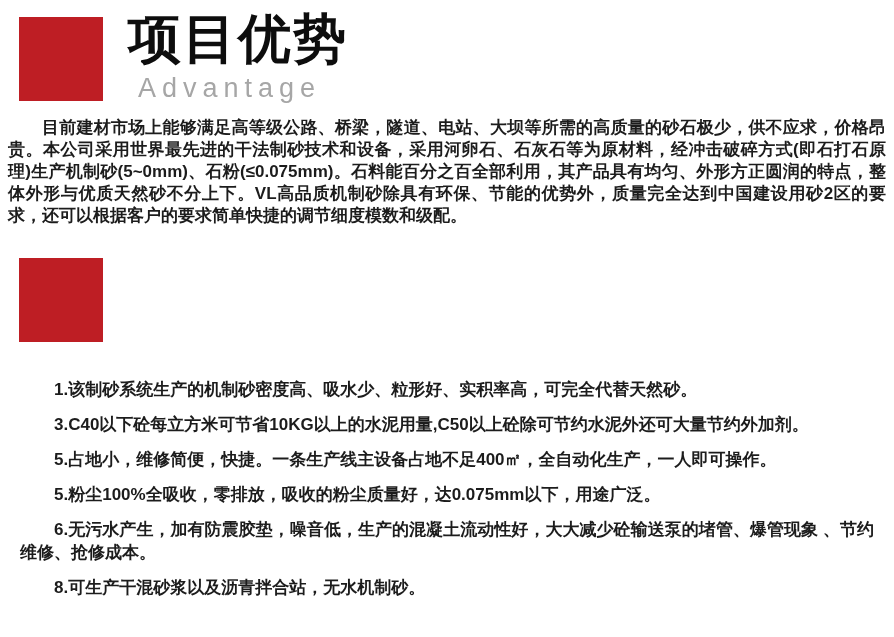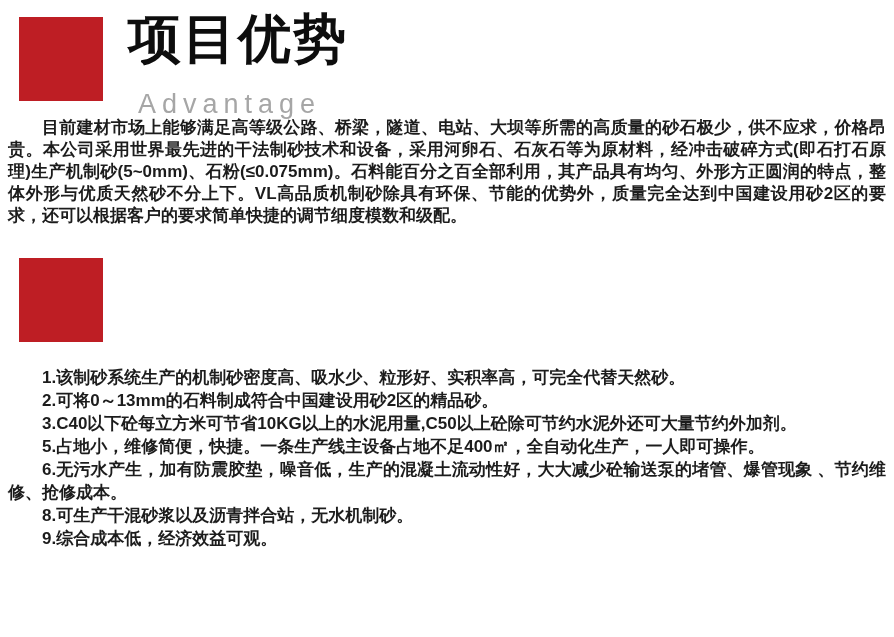--- a/index.html
+++ b/index.html
@@ -40,21 +40,20 @@
   .t1 { top: 10px; }
   .t2 { top: 252px; }
 
   .title-en {
     position: absolute;
     left: 138px;
     font-weight: normal;
     color: var(--subtitle, #a6a6a6);
     white-space: nowrap;
     line-height: 1;
-    margin-top: 16px;
   }
   .e1 { top: 75px; font-size: 27px; letter-spacing: 6px; }
   .e2 { top: 313px; font-size: 26px; letter-spacing: 2px; }
 
   
   .intro {
     position: absolute;
     left: 8px;
     width: 878px;
     top: 117px;
@@ -72,21 +71,21 @@
     position: absolute;
     left: 8px;
     width: 878px;
     top: 366px;
     font-size: 17px;
     line-height: 23px;
     font-weight: bold;
     color: var(--body, #1c1c1c);
   }
   .features p {
-    margin: 0;
+    margin: 12px;
     text-indent: 2em;
     text-align: justify;
   }
 
   
   .bottom-bar {
     position: absolute;
     left: 286px;
     top: 622px;
     width: 389px;
@@ -102,23 +101,23 @@
   <div class="red-square sq1"></div>
   <div class="title-cn t1">项目优势</div>
   <div class="title-en e1">Advantage</div>
 
   <p class="intro">目前建材市场上能够满足高等级公路、桥梁，隧道、电站、大坝等所需的高质量的砂石极少，供不应求，价格昂贵。本公司采用世界最先进的干法制砂技术和设备，采用河卵石、石灰石等为原材料，经冲击破碎方式(即石打石原理)生产机制砂(5~0mm)、石粉(≤0.075mm)。石料能百分之百全部利用，其产品具有均匀、外形方正圆润的特点，整体外形与优质天然砂不分上下。VL高品质机制砂除具有环保、节能的优势外，质量完全达到中国建设用砂2区的要求，还可以根据客户的要求简单快捷的调节细度模数和级配。</p>
 
   <div class="red-square sq2"></div>
 
   <div class="features">
     <p>1.该制砂系统生产的机制砂密度高、吸水少、粒形好、实积率高，可完全代替天然砂。</p>
-    <p>2.可将0～13mm的石料制成符合中国建设用砂2区的精品砂。</p>
     <p>3.C40以下砼每立方米可节省10KG以上的水泥用量,C50以上砼除可节约水泥外还可大量节约外加剂。</p>
     <p>5.占地小，维修简便，快捷。一条生产线主设备占地不足400㎡，全自动化生产，一人即可操作。</p>
+    <p>5.粉尘100%全吸收，零排放，吸收的粉尘质量好，达0.075mm以下，用途广泛。</p>
     <p>6.无污水产生，加有防震胶垫，噪音低，生产的混凝土流动性好，大大减少砼输送泵的堵管、爆管现象 、节约维修、抢修成本。</p>
     <p>8.可生产干混砂浆以及沥青拌合站，无水机制砂。</p>
     <p>9.综合成本低，经济效益可观。</p>
   </div>
 
   <div class="bottom-bar"></div>
 
 </div>
 
 </body></html>

